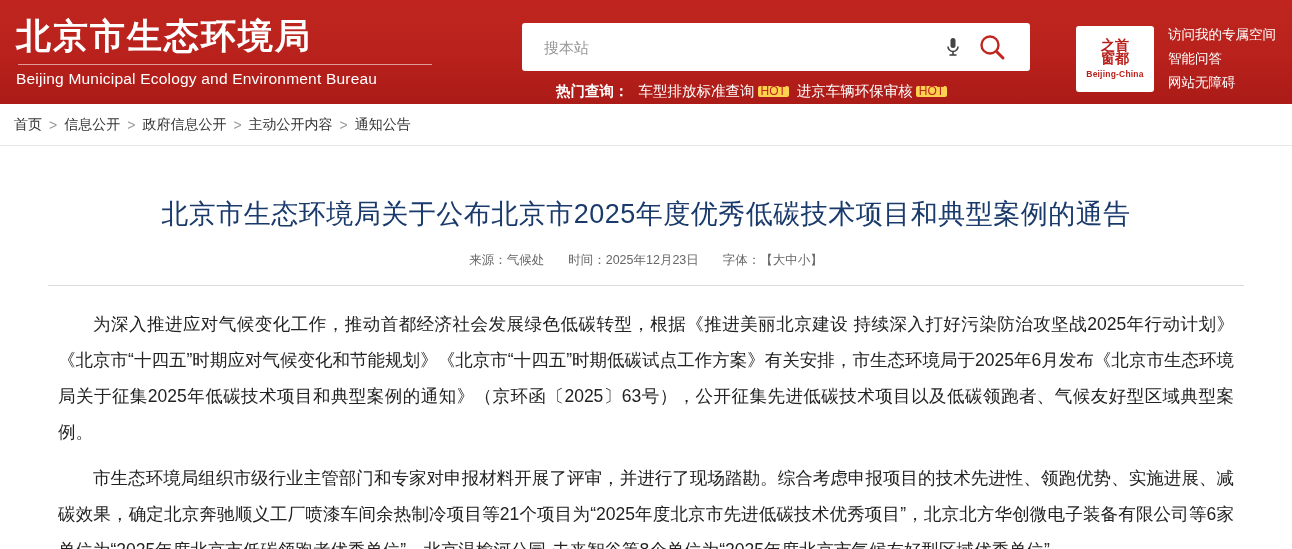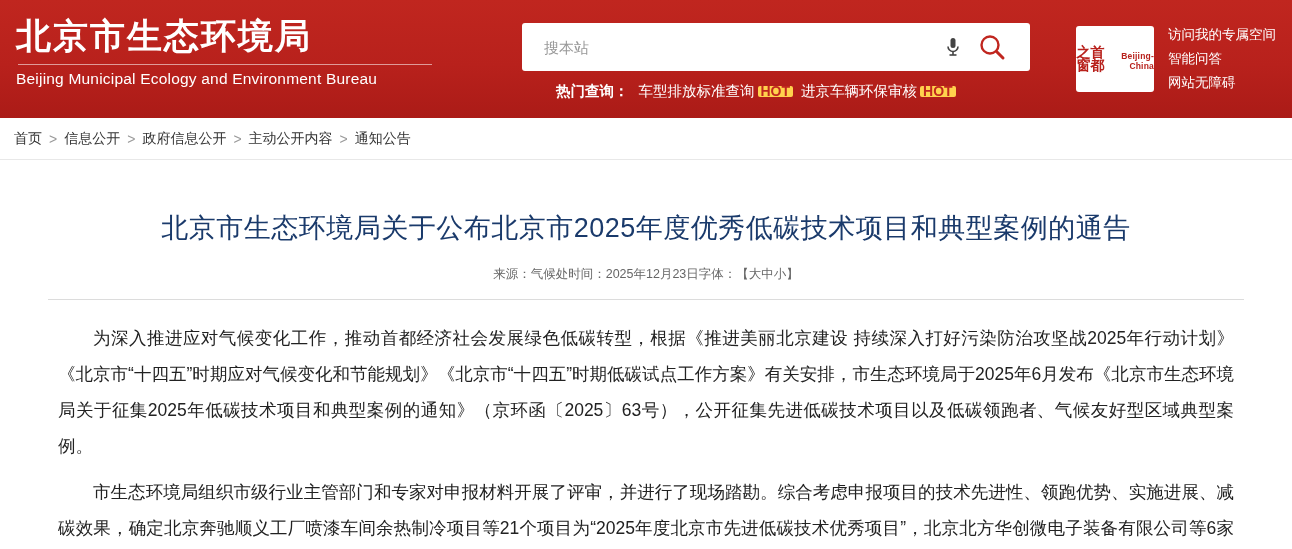--- a/index.html
+++ b/index.html
@@ -7,21 +7,21 @@
     margin: 0; padding: 0;
     width: 1292px; height: 549px;
     background: #ffffff;
     font-family: "Liberation Sans", sans-serif;
     overflow: hidden;
   }
 
   
   .header {
     position: relative;
-    height: 118px;
+    height: 104px;
     background: linear-gradient(180deg, #c0261f 0%, #b8211c 55%, #ab1b17 100%);
     display: flex;
     align-items: flex-start;
   }
   .brand {
     padding: 14px 0 0 16px;
     width: 430px;
     color: #fff;
   }
   .brand-cn {
@@ -78,42 +78,42 @@
     align-items: center;
     white-space: nowrap;
     padding-left: 34px;
   }
   .hot-label { font-weight: bold; margin-right: 10px; }
   .hot-link { color: #fff; text-decoration: none; margin-right: 2px; }
   .hot-tag {
     display: inline-block;
     background: #ffd24d;
     color: #c0261f;
-    font-size: 14px;
-    font-weight: bold;
+    font-size: 12px;
+    font-weight: normal;
     line-height: 11px;
     padding: 0 3px;
     border-radius: 2px;
     vertical-align: 3px;
     margin: 0 8px 0 1px;
   }
 
   .header-right {
     position: absolute;
     right: 0; top: 0;
     height: 118px;
     display: flex;
     align-items: center;
   }
   .seal {
     width: 78px; height: 66px;
     background: #fff;
     border-radius: 3px;
     margin-right: 14px;
-    display: flex; flex-direction: row;
+    display: flex; flex-direction: column;
     align-items: center; justify-content: center;
     color: #b8211c;
   }
   .seal-glyphs {
     font-size: 14px;
     font-weight: bold;
     line-height: 13px;
     letter-spacing: 0;
     text-align: center;
     width: 34px;
@@ -161,20 +161,21 @@
     line-height: 40px;
   }
   .meta {
     margin-top: 18px;
     text-align: center;
     font-size: 12.5px;
     color: #666;
     display: flex;
     justify-content: center;
     align-items: center;
+    gap: 24px;
   }
   .meta .font-sizes { color: #666; }
   .meta .font-sizes b { font-weight: normal; cursor: pointer; }
   .rule {
     margin-top: 16px;
     border-top: 1px solid #dcdcdc;
     width: 1196px;
   }
   .body-text {
     margin-top: 20px;

